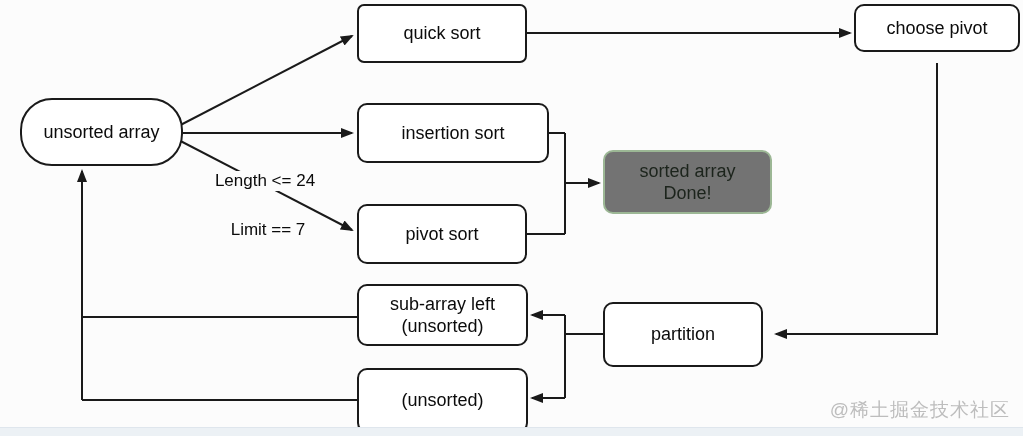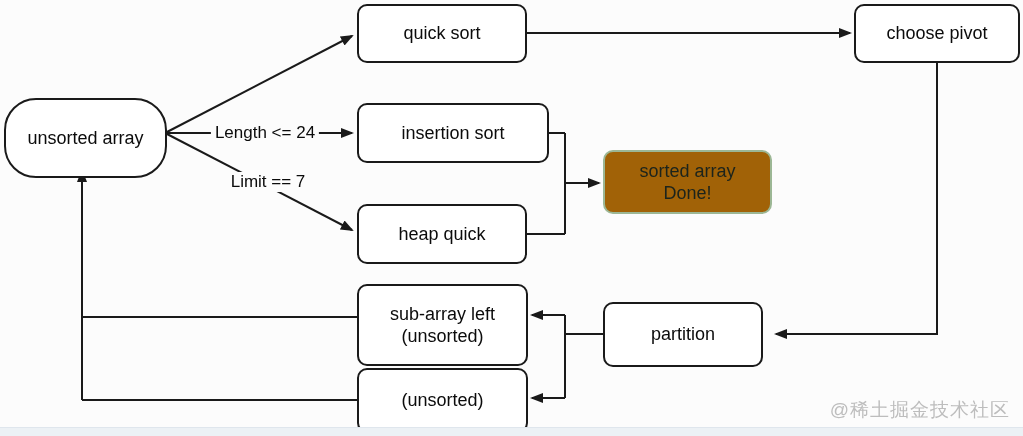--- a/index.html
+++ b/index.html
@@ -32,32 +32,33 @@
     flex-direction: column;
     align-items: center;
     justify-content: center;
     font-size: 18px;
     line-height: 1.25;
     color: #0b0b0b;
     text-align: center;
     white-space: nowrap;
   }
   .node.green {
-    background: #a16207;
+    background: #737373;
     border-color: #9cb795;
     color: #1c241c;
   }
   .edge-label {
     position: absolute;
     transform: translate(-50%, -50%);
     background: #fcfcfc;
     padding: 0 4px;
     font-size: 17px;
     color: #0b0b0b;
     white-space: nowrap;
+    margin-top: 48px;
   }
   .watermark {
     position: absolute;
     right: 13px;
     top: 397px;
     font-size: 19px;
     color: #bdbdbd;
     letter-spacing: 1px;
     white-space: nowrap;
     margin-left: 38px;
@@ -92,46 +93,46 @@
       <path d="M565,183 L599,183" marker-end="url(#arrow)"></path>
       <path d="M937,63 L937,334 L776,334" marker-end="url(#arrow)"></path>
       <path d="M603,334 L565,334 M565,315 L565,398"></path>
       <path d="M565,315 L532,315" marker-end="url(#arrow)"></path>
       <path d="M565,398 L532,398" marker-end="url(#arrow)"></path>
       <path d="M357,317 L82,317 M357,400 L82,400"></path>
       <path d="M82,400 L82,171" marker-end="url(#arrow)"></path>
     </g>
   </svg>
 
-  <div class="node" style="left:4px; top:98px; width:163px; height:80px;border-radius:32px;">
+  <div class="node" style="left:20px; top:98px; width:163px; height:68px;border-radius:32px;">
     <span>unsorted array</span>
   </div>
 
-  <div class="node" style="left:357px; top:4px; width:170px; height:59px;">
+  <div class="node" style="left:357px; top:4px; width:170px; height:59px;border-radius:7px;">
     <span>quick sort</span>
   </div>
 
-  <div class="node" style="left:854px; top:4px; width:166px; height:59px;">
+  <div class="node" style="left:854px; top:4px; width:166px; height:48px;">
     <span>choose pivot</span>
   </div>
 
   <div class="node" style="left:357px; top:103px; width:192px; height:60px;">
     <span>insertion sort</span>
   </div>
 
   <div class="node" style="left:357px; top:204px; width:170px; height:60px;">
-    <span>heap quick</span>
+    <span>pivot sort</span>
   </div>
 
   <div class="node green" style="left:603px; top:150px; width:169px; height:64px;">
     <span>sorted array</span>
     <span>Done!</span>
   </div>
 
-  <div class="node" style="left:357px; top:284px; width:171px; height:82px;">
+  <div class="node" style="left:357px; top:284px; width:171px; height:62px;">
     <span>sub-array left</span>
     <span>(unsorted)</span>
   </div>
 
   <div class="node" style="left:357px; top:368px; width:171px; height:65px;">
     <span>(unsorted)</span>
   </div>
 
   <div class="node" style="left:603px; top:302px; width:160px; height:65px;">
     <span>partition</span>

